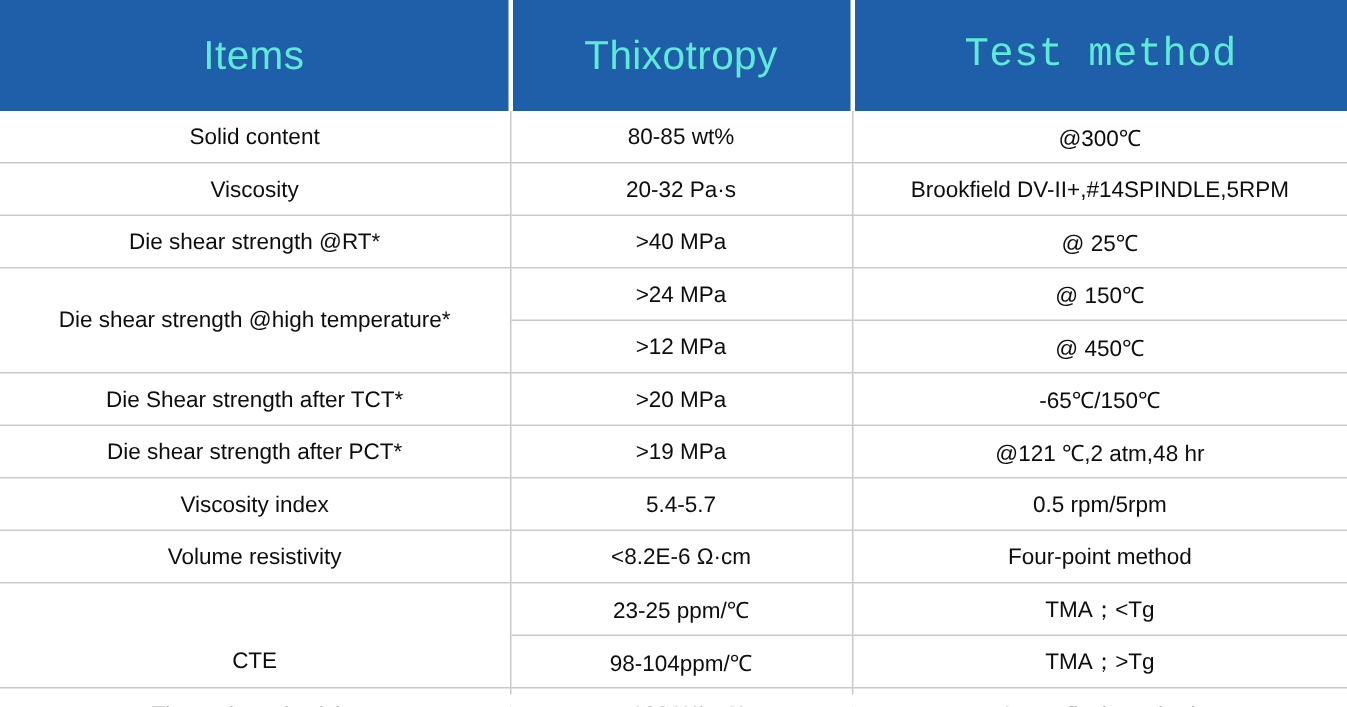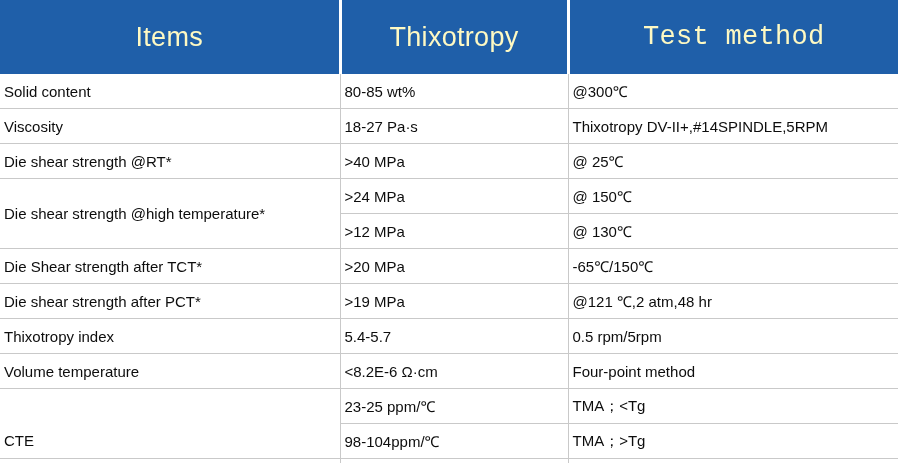--- a/index.html
+++ b/index.html
@@ -23,36 +23,36 @@
     border-collapse: collapse;
     width: 898px;
     table-layout: fixed;
   }
   table.spec col.c-items   { width: 340px; }
   table.spec col.c-param   { width: 228px; }
   table.spec col.c-method  { width: 330px; }
 
   th.head {
     background: #1F5FA9;
-    color: #fef9c3;
+    color: #5eead4;
     font-size: 27px;
     font-weight: normal;
     height: 72px;
     text-align: center;
     vertical-align: middle;
     border-right: 3px solid #ffffff;
     letter-spacing: 0.3px;
   }
   th.head:last-child { border-right: none; font-family: Liberation Mono, monospace; }
 
   td.cell {
     height: 34px;
     font-size: 15px;
     color: #0d0d0d;
-    text-align: left;
+    text-align: center;
     vertical-align: middle;
     border-bottom: 1px solid #c9c9c9;
     border-right: 1px solid #c9c9c9;
     background: #ffffff;
     padding: 0 4px;
     white-space: nowrap;
   }
   td.cell:last-child { border-right: none; }
   td.cell.noborder-bottom { border-bottom: none; }
   .bottom-accent {
@@ -82,54 +82,54 @@
       </tr>
     </thead>
     <tbody>
       <tr>
         <td class="cell">Solid content</td>
         <td class="cell">80-85 wt%</td>
         <td class="cell">@300℃</td>
       </tr>
       <tr>
         <td class="cell">Viscosity</td>
-        <td class="cell">18-27 Pa·s</td>
-        <td class="cell">Thixotropy DV-II+,#14SPINDLE,5RPM</td>
+        <td class="cell">20-32 Pa·s</td>
+        <td class="cell">Brookfield DV-II+,#14SPINDLE,5RPM</td>
       </tr>
       <tr>
         <td class="cell">Die shear strength @RT*</td>
         <td class="cell">&gt;40 MPa</td>
         <td class="cell">@ 25℃</td>
       </tr>
       <tr>
         <td class="cell" rowspan="2">Die shear strength @high temperature*</td>
         <td class="cell">&gt;24 MPa</td>
         <td class="cell">@ 150℃</td>
       </tr>
       <tr>
         <td class="cell">&gt;12 MPa</td>
-        <td class="cell">@ 130℃</td>
+        <td class="cell">@ 450℃</td>
       </tr>
       <tr>
         <td class="cell">Die Shear strength after TCT*</td>
         <td class="cell">&gt;20 MPa</td>
         <td class="cell">-65℃/150℃</td>
       </tr>
       <tr>
         <td class="cell">Die shear strength after PCT*</td>
         <td class="cell">&gt;19 MPa</td>
         <td class="cell">@121 ℃,2 atm,48 hr</td>
       </tr>
       <tr>
-        <td class="cell">Thixotropy index</td>
+        <td class="cell">Viscosity index</td>
         <td class="cell">5.4-5.7</td>
         <td class="cell">0.5 rpm/5rpm</td>
       </tr>
       <tr>
-        <td class="cell">Volume temperature</td>
+        <td class="cell">Volume resistivity</td>
         <td class="cell">&lt;8.2E-6 Ω·cm</td>
         <td class="cell">Four-point method</td>
       </tr>
       <tr>
         <td class="cell noborder-bottom"></td>
         <td class="cell">23-25 ppm/℃</td>
         <td class="cell">TMA；&lt;Tg</td>
       </tr>
       <tr>
         <td class="cell">CTE</td>

